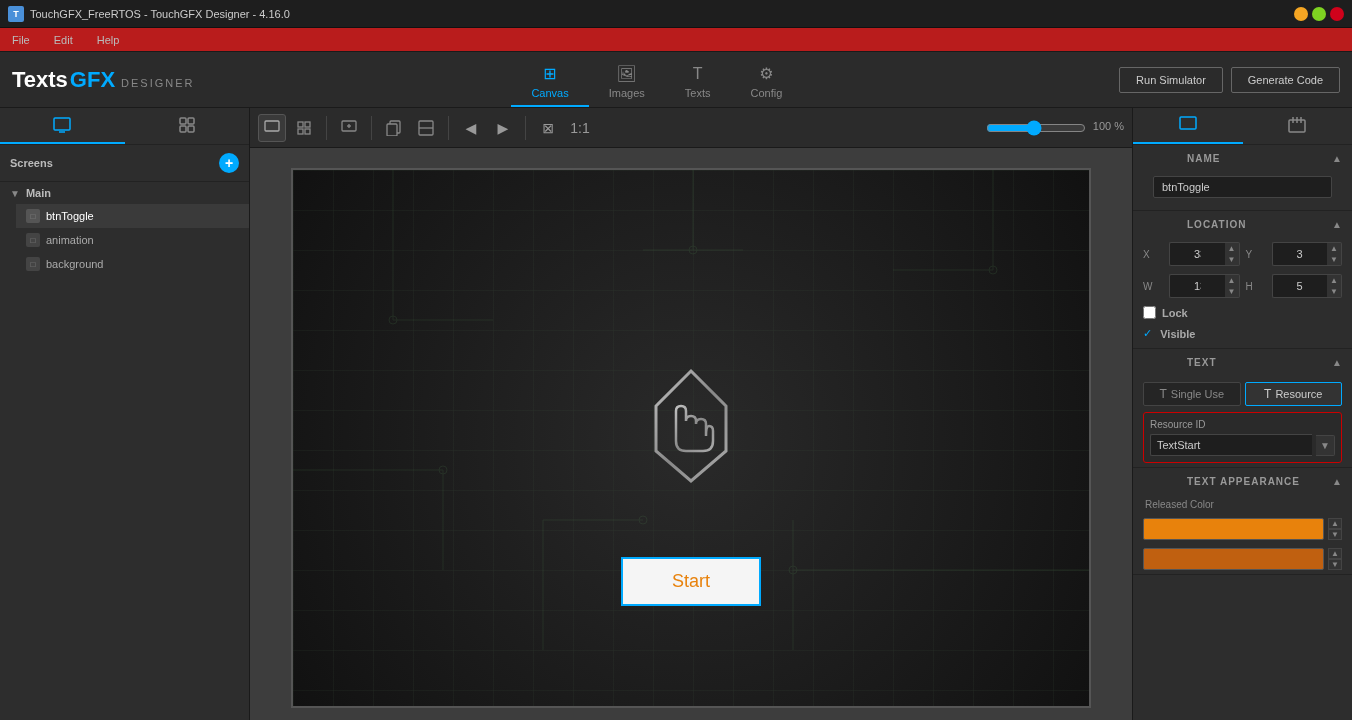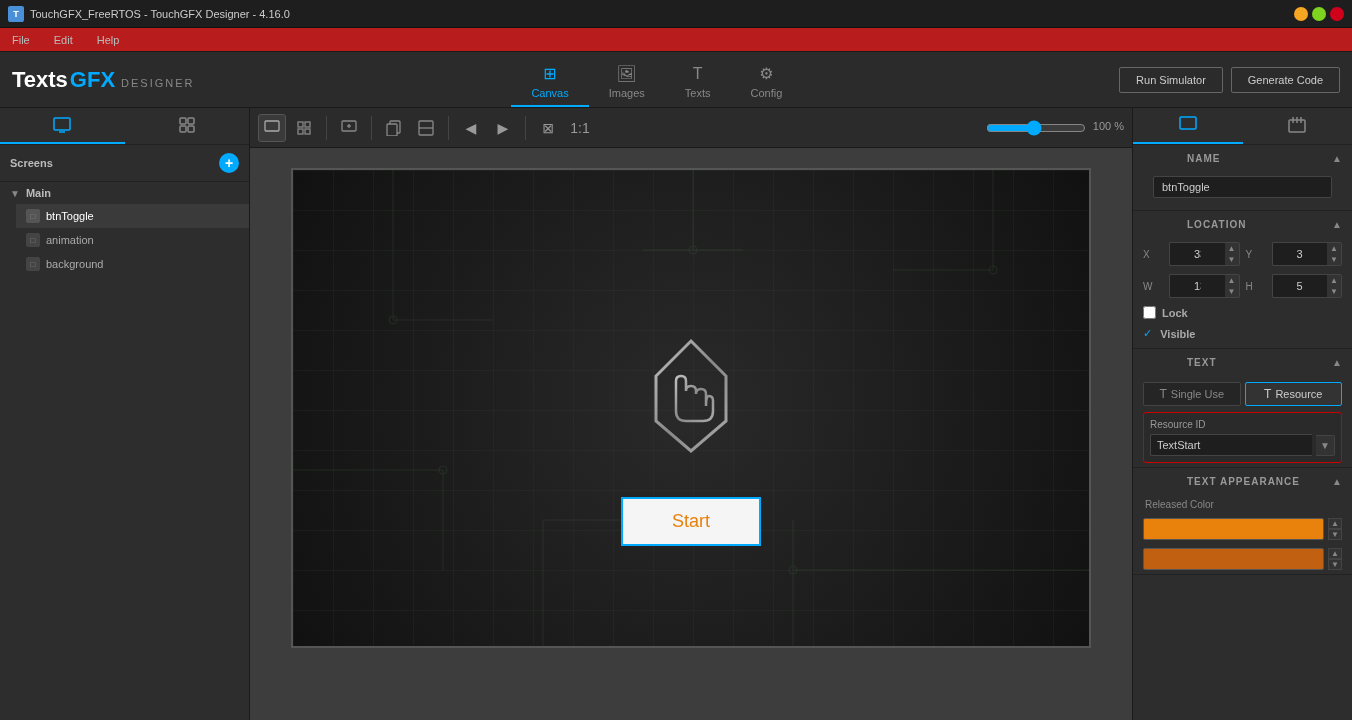--- a/index.html
+++ b/index.html
@@ -104,21 +104,21 @@
     .tree-icon.btn-icon { background: #555; }
     .tree-icon.anim-icon { background: #444; }
     .tree-icon.bg-icon { background: #444; }
     .chevron { font-size: 10px; color: #888; }
 
     
     .canvas-area { flex: 1; background: #3d3d3d; display: flex; align-items: flex-start; justify-content: center; padding: 20px; overflow: auto; position: relative; }
     .canvas-container {
       background: #1a1a1a;
       width: 800px;
-      height: 480px;
+      height: 540px;
       position: relative;
       overflow: hidden;
       border: 2px solid #555;
     }
     .canvas-bg {
       width: 100%; height: 100%;
       background: #1c1c1c;
       background-image: radial-gradient(circle at 50% 50%, #2a2a2a 0%, #111 100%);
       position: relative;
     }

